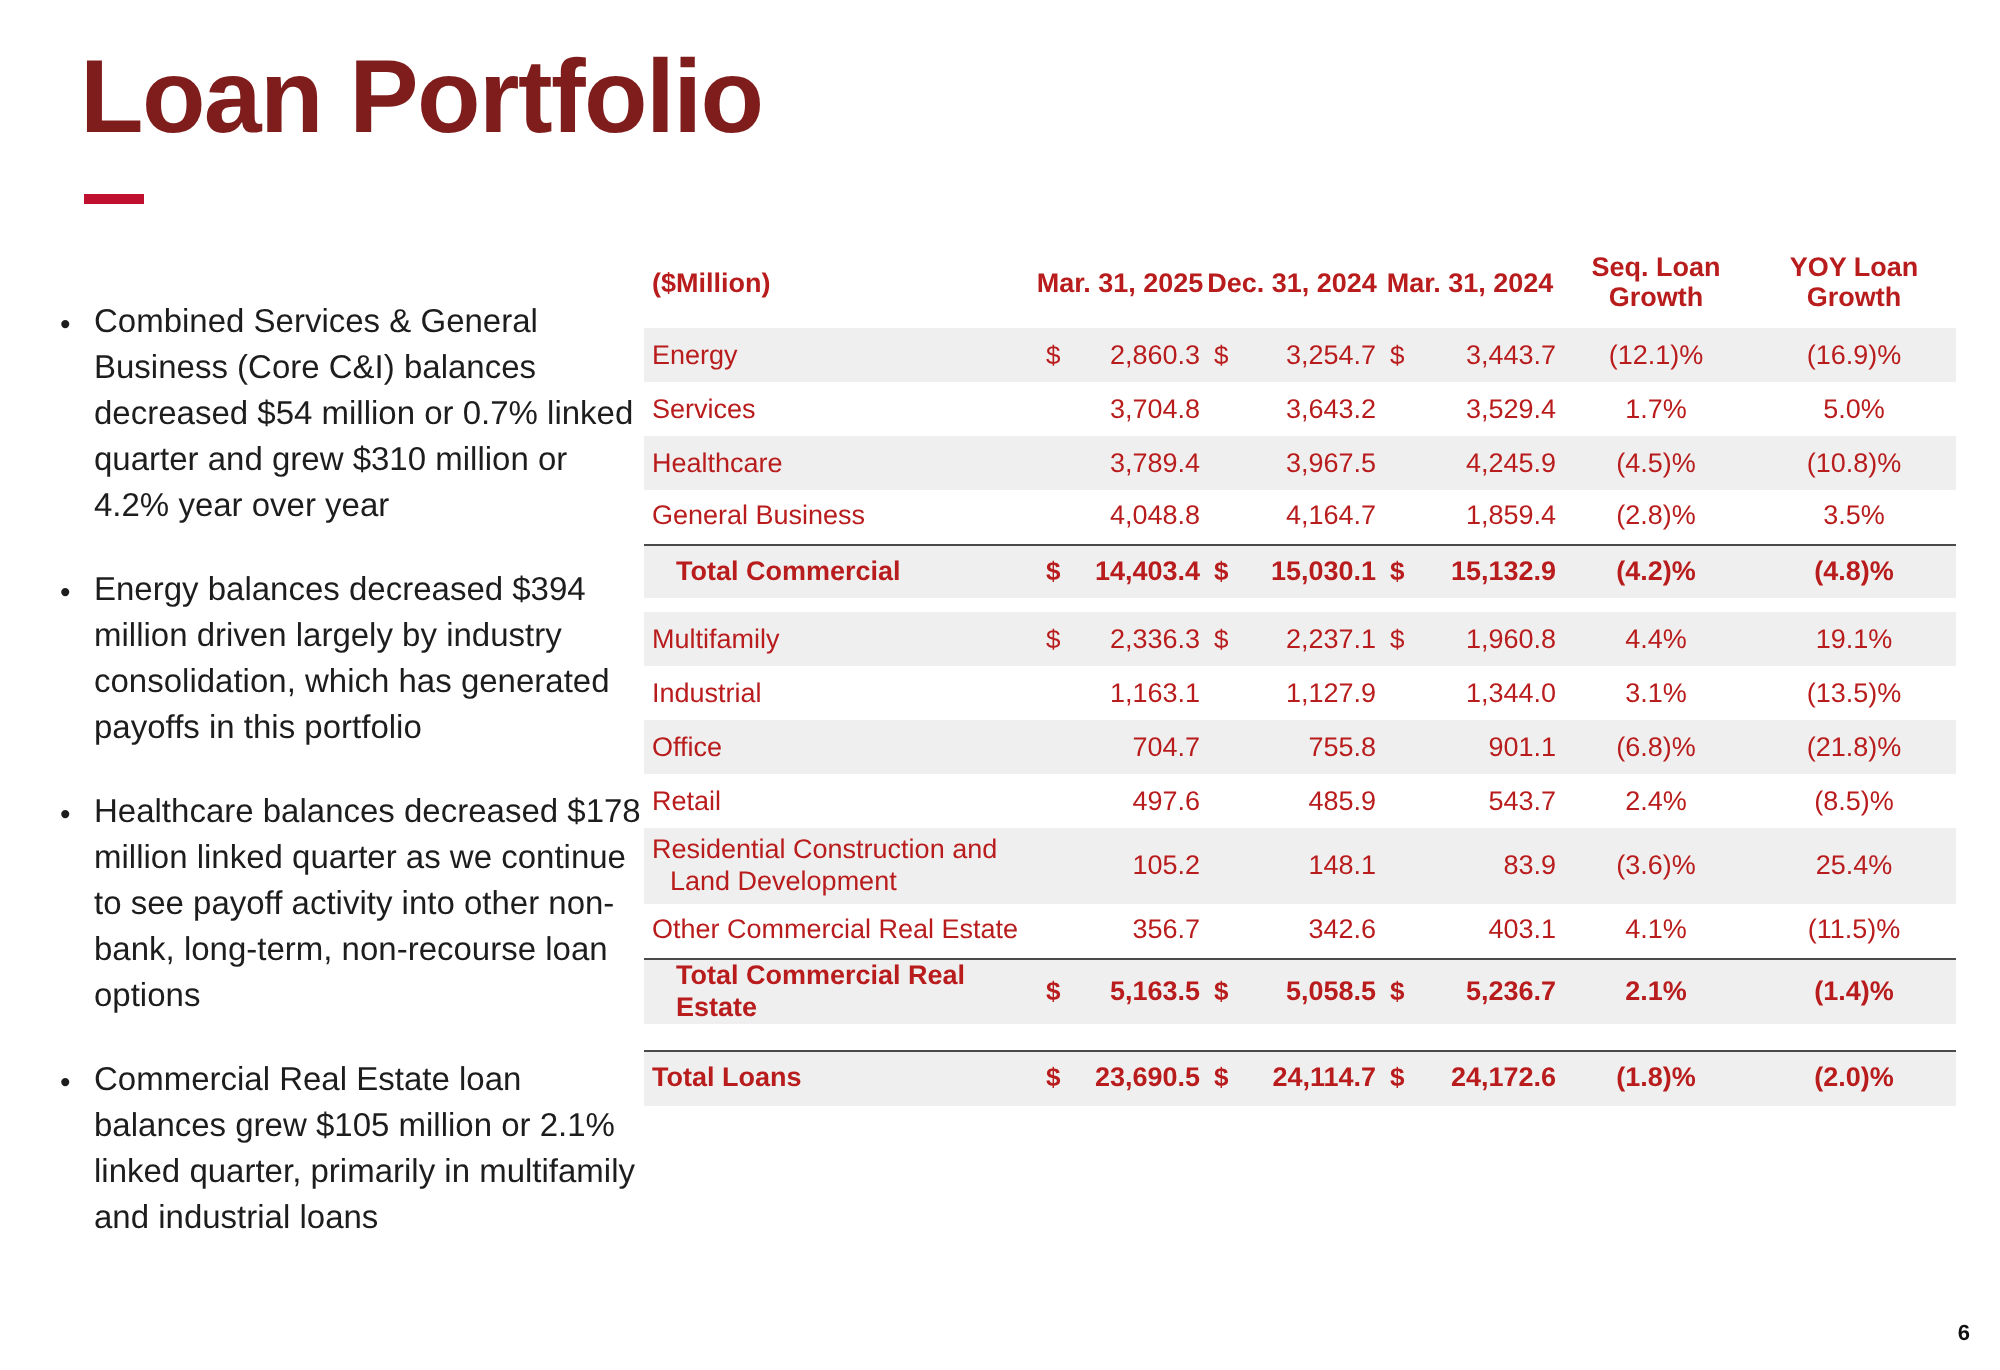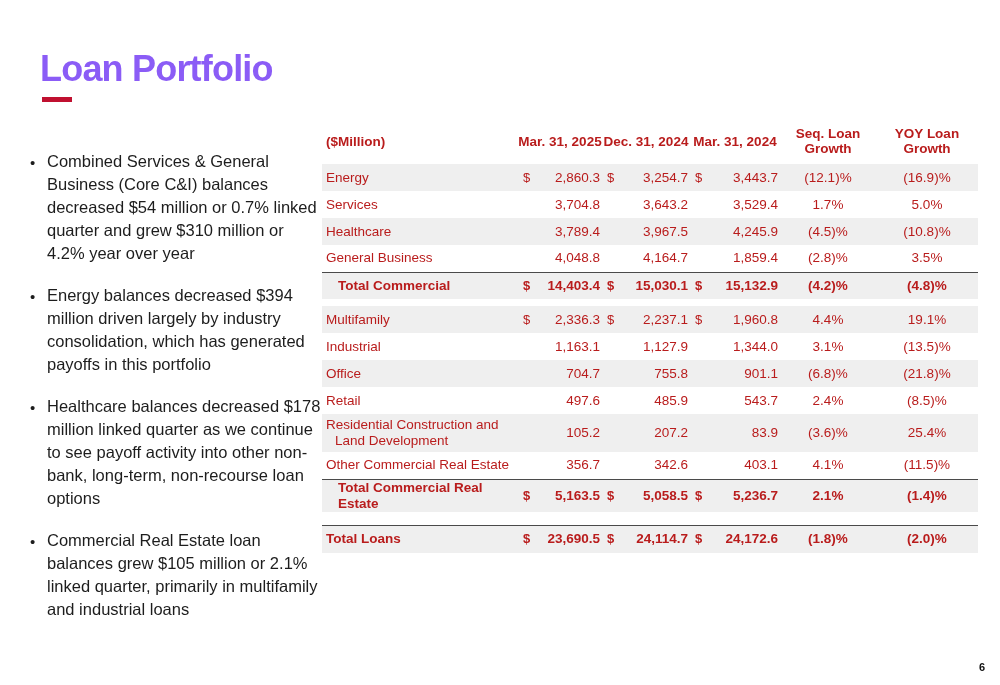--- a/index.html
+++ b/index.html
@@ -10,25 +10,25 @@
     height: 685px;
     margin: 0 auto;
     background: #ffffff;
     font-family: "Liberation Sans", sans-serif;
     color: #1d1d1d;
     overflow: hidden;
   }
   .title {
     position: absolute;
     left: 40px;
-    top: 48px;
-    font-size: 36px;
+    top: 19px;
+    font-size: 52px;
     font-weight: 700;
     letter-spacing: -0.8px;
-    color: #8b5cf6;
+    color: #7f1d1d;
     white-space: nowrap;
   }
   .title-dash {
     position: absolute;
     left: 42px;
     top: 97px;
     width: 30px;
     height: 5px;
     background: #C01030;
   }
@@ -251,21 +251,21 @@
             <td class="dollar"></td>
             <td class="val">543.7</td>
             <td class="pct">2.4%</td>
             <td class="pct">(8.5)%</td>
           </tr>
           <tr class="shaded">
             <td class="lbl hang">Residential Construction and Land Development</td>
             <td class="dollar"></td>
             <td class="val">105.2</td>
             <td class="dollar"></td>
-            <td class="val">207.2</td>
+            <td class="val">148.1</td>
             <td class="dollar"></td>
             <td class="val">83.9</td>
             <td class="pct">(3.6)%</td>
             <td class="pct">25.4%</td>
           </tr>
           <tr class="">
             <td class="lbl">Other Commercial Real Estate</td>
             <td class="dollar"></td>
             <td class="val">356.7</td>
             <td class="dollar"></td>

